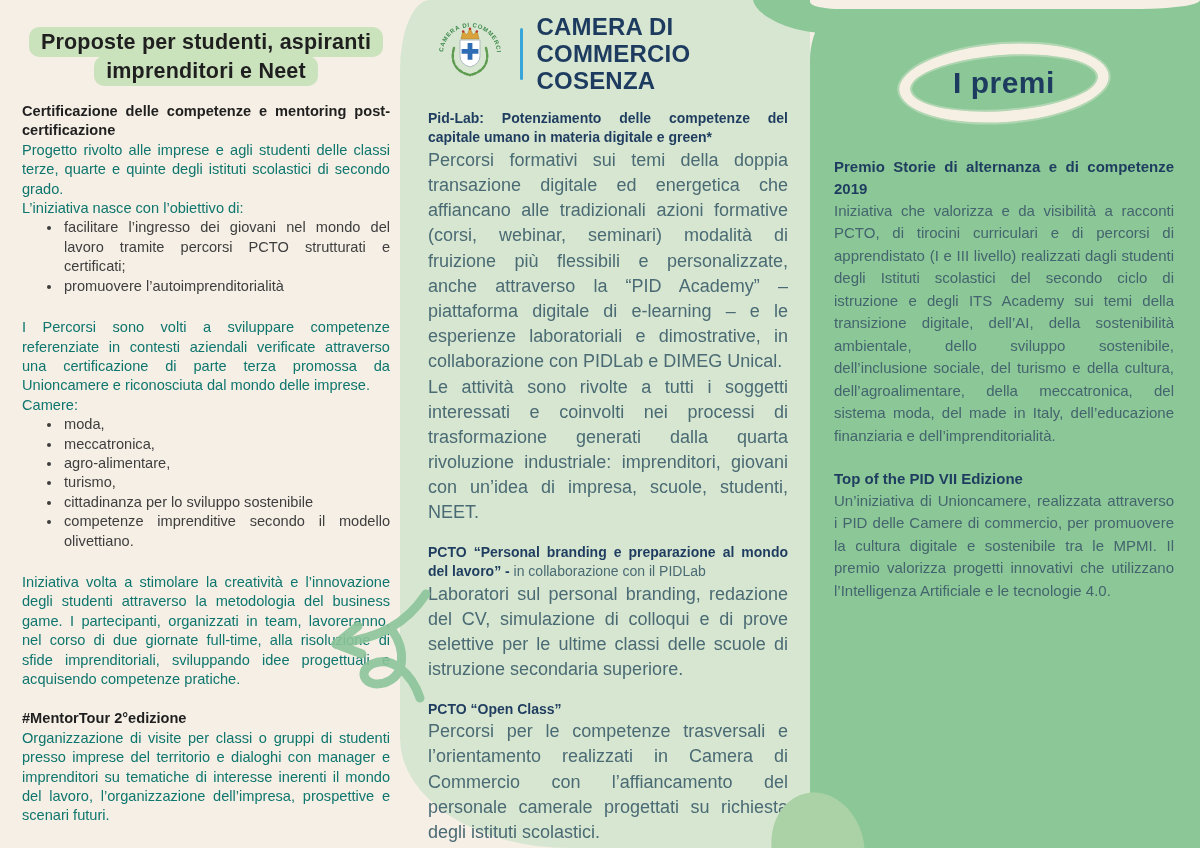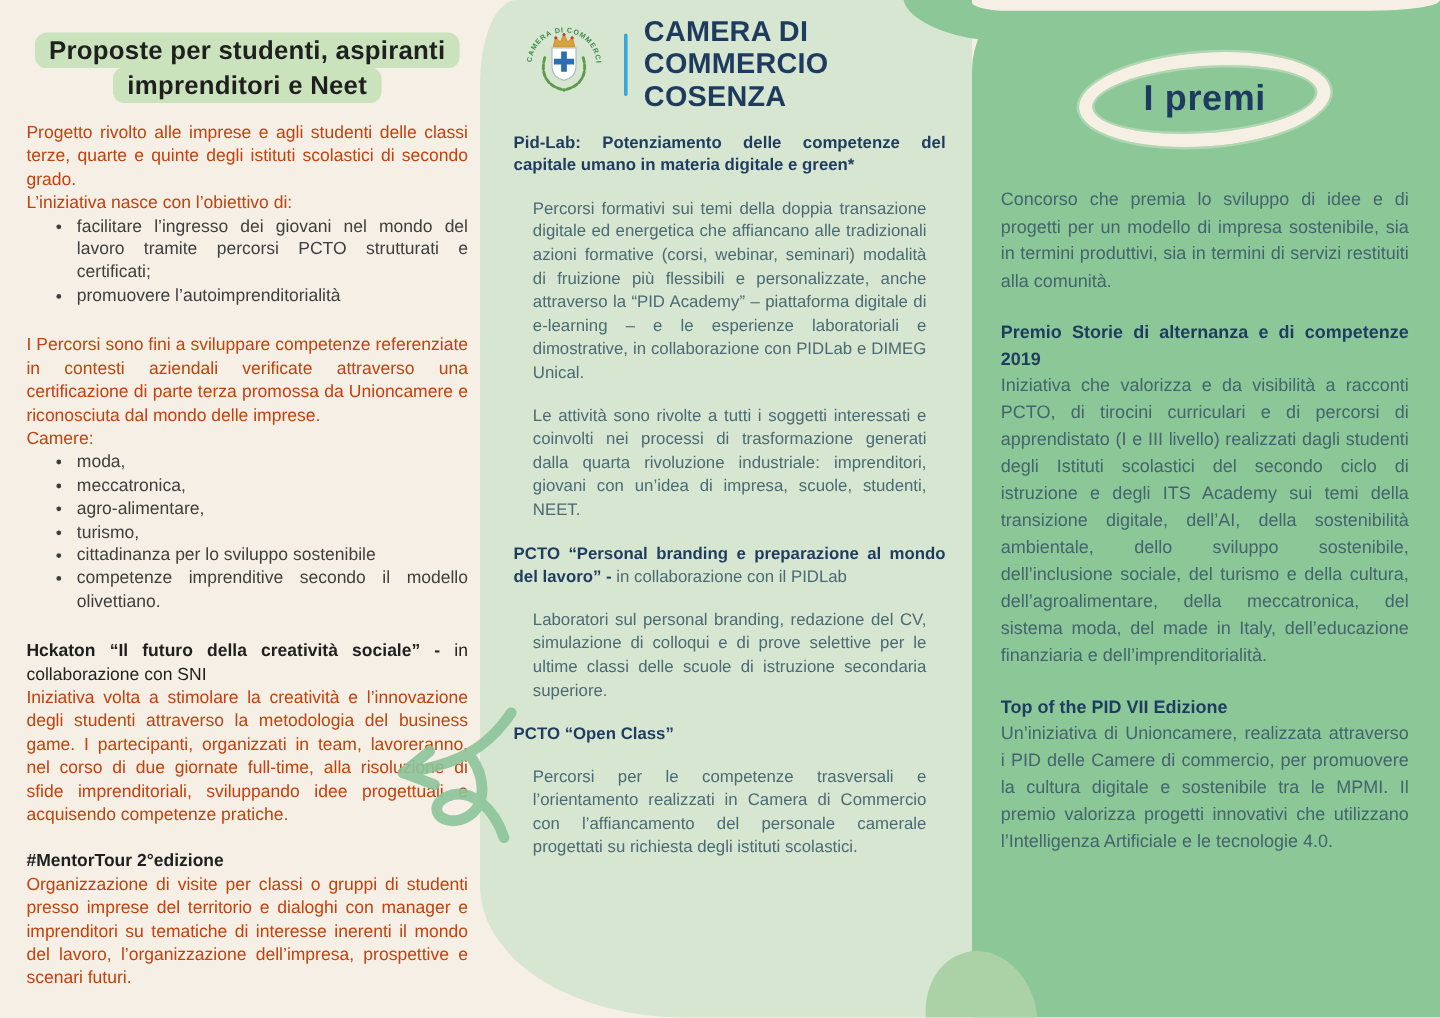--- a/index.html
+++ b/index.html
@@ -35,36 +35,36 @@
   
   .title{
     margin:10px 0 16px 0;text-align:center;font-size:21.5px;line-height:1.35;
     font-weight:700;color:#1f1f1f;letter-spacing:.2px;
   }
   .title .hl{
     background:#cbe3bd;border-radius:10px;padding:3px 12px;
     -webkit-box-decoration-break:clone;box-decoration-break:clone;
   }
   .lsec{margin:0 0 15px 0;}
-  .panel-left p{margin:0;font-size:14.6px;line-height:1.33;color:#c2410c;
+  .panel-left p{margin:0;font-size:14.6px;line-height:1.33;color:#0f766e;
     text-align:justify;}
   .panel-left .lh{color:#1f1f1f;}
   .panel-left .b{font-weight:700;}
   .panel-left ul{margin:0;padding:0 0 0 40px;}
   .panel-left li{font-size:14.6px;line-height:1.33;color:#3e3e3e;text-align:justify;padding-left:2px;}
 
   
   .logo-row{display:flex;align-items:center;margin:2px 0 14px 2px;}
   .logo-emblem{width:80px;height:80px;flex:0 0 auto;}
   .logo-divider{width:3px;height:52px;background:#38a6d8;margin:0 14px 0 10px;border-radius:2px;}
   .wordmark{font-weight:700;color:#1d3a5f;font-size:24px;line-height:1.12;letter-spacing:.2px;}
   .gsec{margin:0 0 17px 0;}
   .gh{margin:0;font-size:14px;line-height:1.4;font-weight:700;color:#1e3c5f;text-align:justify;}
   .gh .normal{font-weight:400;color:#4a6a74;}
-  .gp{margin:16px;font-size:14px;line-height:1.4;color:#4a6a74;text-align:justify;}
+  .gp{margin:0;font-size:18px;line-height:1.4;color:#4a6a74;text-align:justify;}
 
   
   .badge{
     margin:44px auto 34px auto;width:188px;height:56px;
     border:11px solid #f6f0e4;border-radius:50%;
     display:flex;align-items:center;justify-content:center;
     transform:rotate(-4deg);
     box-shadow:0 0 0 2px rgba(246,240,228,.35), inset 0 0 0 2px rgba(246,240,228,.35);
   }
   .badge span{font-size:30px;font-weight:700;color:#1d3a5f;transform:rotate(4deg);letter-spacing:.5px;}
@@ -76,43 +76,43 @@
 </style>
 </head>
 <body>
 
 <div class="page">
 
   <section class="panel panel-left">
     <h1 class="title"><span class="hl">Proposte per studenti, aspiranti imprenditori e Neet</span></h1>
 
     <div class="lsec">
+      <p class="lh"><span class="b">Certificazione delle competenze e mentoring post-certificazione</span></p>
       <p>Progetto rivolto alle imprese e agli studenti delle classi terze, quarte e quinte degli istituti scolastici di secondo grado.</p>
       <p>L’iniziativa nasce con l’obiettivo di:</p>
       <ul>
         <li>facilitare l’ingresso dei giovani nel mondo del lavoro tramite percorsi PCTO strutturati e certificati;</li>
         <li>promuovere l’autoimprenditorialità</li>
       </ul>
     </div>
 
     <div class="lsec" style="margin-top:22px;">
-      <p>I Percorsi sono fini a sviluppare competenze referenziate in contesti aziendali verificate attraverso una certificazione di parte terza promossa da Unioncamere e riconosciuta dal mondo delle imprese.</p>
+      <p>I Percorsi sono volti a sviluppare competenze referenziate in contesti aziendali verificate attraverso una certificazione di parte terza promossa da Unioncamere e riconosciuta dal mondo delle imprese.</p>
       <p>Camere:</p>
       <ul>
         <li>moda,</li>
         <li>meccatronica,</li>
         <li>agro-alimentare,</li>
         <li>turismo,</li>
         <li>cittadinanza per lo sviluppo sostenibile</li>
         <li>competenze imprenditive secondo il modello olivettiano.</li>
       </ul>
     </div>
 
     <div class="lsec" style="margin-top:22px;">
-      <p class="lh"><span class="b">Hckaton “Il futuro della creatività sociale” -</span><span> in collaborazione con SNI</span></p>
       <p>Iniziativa volta a stimolare la creatività e l’innovazione degli studenti attraverso la metodologia del business game. I partecipanti, organizzati in team, lavoreranno, nel corso di due giornate full-time, alla risoluzione di sfide imprenditoriali, sviluppando idee progettuali e acquisendo competenze pratiche.</p>
     </div>
 
     <div class="lsec" style="margin-top:20px;">
       <p class="lh"><span class="b">#MentorTour 2°edizione</span></p>
       <p>Organizzazione di visite per classi o gruppi di studenti presso imprese del territorio e dialoghi con manager e imprenditori su tematiche di interesse inerenti il mondo del lavoro, l’organizzazione dell’impresa, prospettive e scenari futuri.</p>
     </div>
   </section>
 
   <section class="panel panel-mid">
@@ -162,21 +162,20 @@
       <p class="gp">Percorsi per le competenze trasversali e l’orientamento realizzati in Camera di Commercio con l’affiancamento del personale camerale progettati su richiesta degli istituti scolastici.</p>
     </div>
   </section>
 
   <section class="panel panel-right">
     <div class="badge">
       <span>I premi</span>
     </div>
 
     <div class="rsec">
-      <p class="rp">Concorso che premia lo sviluppo di idee e di progetti per un modello di impresa sostenibile, sia in termini produttivi, sia in termini di servizi restituiti alla comunità.</p>
     </div>
 
     <div class="rsec">
       <p class="rh">Premio Storie di alternanza e di competenze 2019</p>
       <p class="rp">Iniziativa che valorizza e da visibilità a racconti PCTO, di tirocini curriculari e di percorsi di apprendistato (I e III livello) realizzati dagli studenti degli Istituti scolastici del secondo ciclo di istruzione e degli ITS Academy sui temi della transizione digitale, dell’AI, della sostenibilità ambientale, dello sviluppo sostenibile, dell’inclusione sociale, del turismo e della cultura, dell’agroalimentare, della meccatronica, del sistema moda, del made in Italy, dell’educazione finanziaria e dell’imprenditorialità.</p>
     </div>
 
     <div class="rsec">
       <p class="rh">Top of the PID VII Edizione</p>
       <p class="rp">Un’iniziativa di Unioncamere, realizzata attraverso i PID delle Camere di commercio, per promuovere la  cultura digitale e sostenibile tra le MPMI. Il premio  valorizza progetti innovativi che utilizzano l’Intelligenza Artificiale e le tecnologie 4.0.</p>

